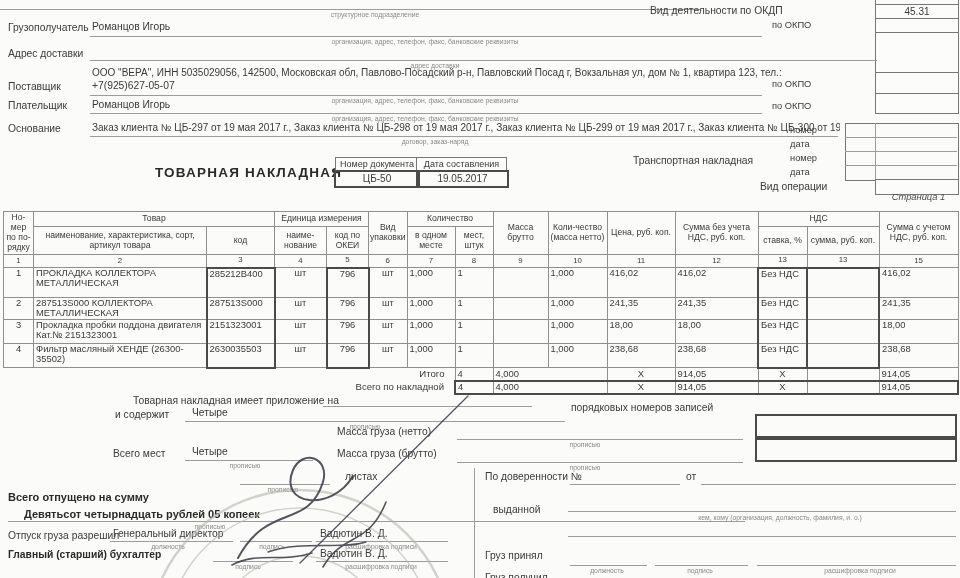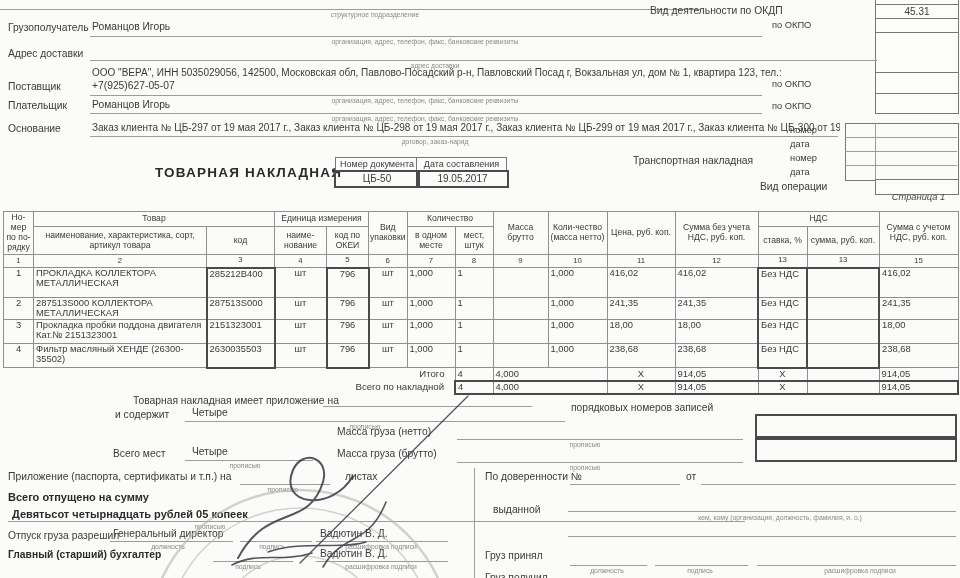--- a/index.html
+++ b/index.html
@@ -265,27 +265,26 @@
   <div class="a vl" style="left:192px;top:446px">Четыре</div>
   <div class="a ln" style="left:185px;top:460px;width:128px"></div>
   <div class="a cp" style="left:205px;top:462px;width:80px">прописью</div>
   <div class="a lb" style="left:337px;top:448px">Масса груза (брутто)</div>
   <div class="a ln" style="left:457px;top:462px;width:286px"></div>
   <div class="a cp" style="left:545px;top:464px;width:80px">прописью</div>
 
   <div class="a bx2" style="left:755px;top:414px;width:198px;height:22px"></div>
   <div class="a bx2" style="left:755px;top:436px;width:198px;height:22px"></div>
 
-  <div class="a lb" style="left:8px;top:471px">Приложение (паспорта, сертификаты и т.п.) на</div>
   <div class="a ln" style="left:240px;top:484px;width:90px"></div>
   <div class="a cp" style="left:243px;top:486px;width:80px">прописью</div>
   <div class="a lb" style="left:345px;top:471px">листах</div>
 
   <div class="a lb b" style="left:8px;top:491px;font-size:11px">Всего отпущено  на сумму</div>
-  <div class="a lb b" style="left:12px;top:508px;font-size:11px">Девятьсот четырнадцать рублей 05 копеек</div>
+  <div class="a lb b" style="left:24px;top:508px;font-size:11px">Девятьсот четырнадцать рублей 05 копеек</div>
   <div class="a ln" style="left:8px;top:521px;width:737px"></div>
   <div class="a cp" style="left:170px;top:523px;width:80px">прописью</div>
 
   <div class="a lb" style="left:8px;top:530px">Отпуск груза разрешил</div>
   <div class="a vl" style="left:113px;top:528px">Генеральный директор</div>
   <div class="a ln" style="left:110px;top:541px;width:123px"></div>
   <div class="a cp" style="left:133px;top:543px;width:70px">должность</div>
   <div class="a ln" style="left:240px;top:541px;width:72px"></div>
   <div class="a cp" style="left:242px;top:543px;width:60px">подпись</div>
   <div class="a vl" style="left:320px;top:528px">Вадютин В. Д.</div>

